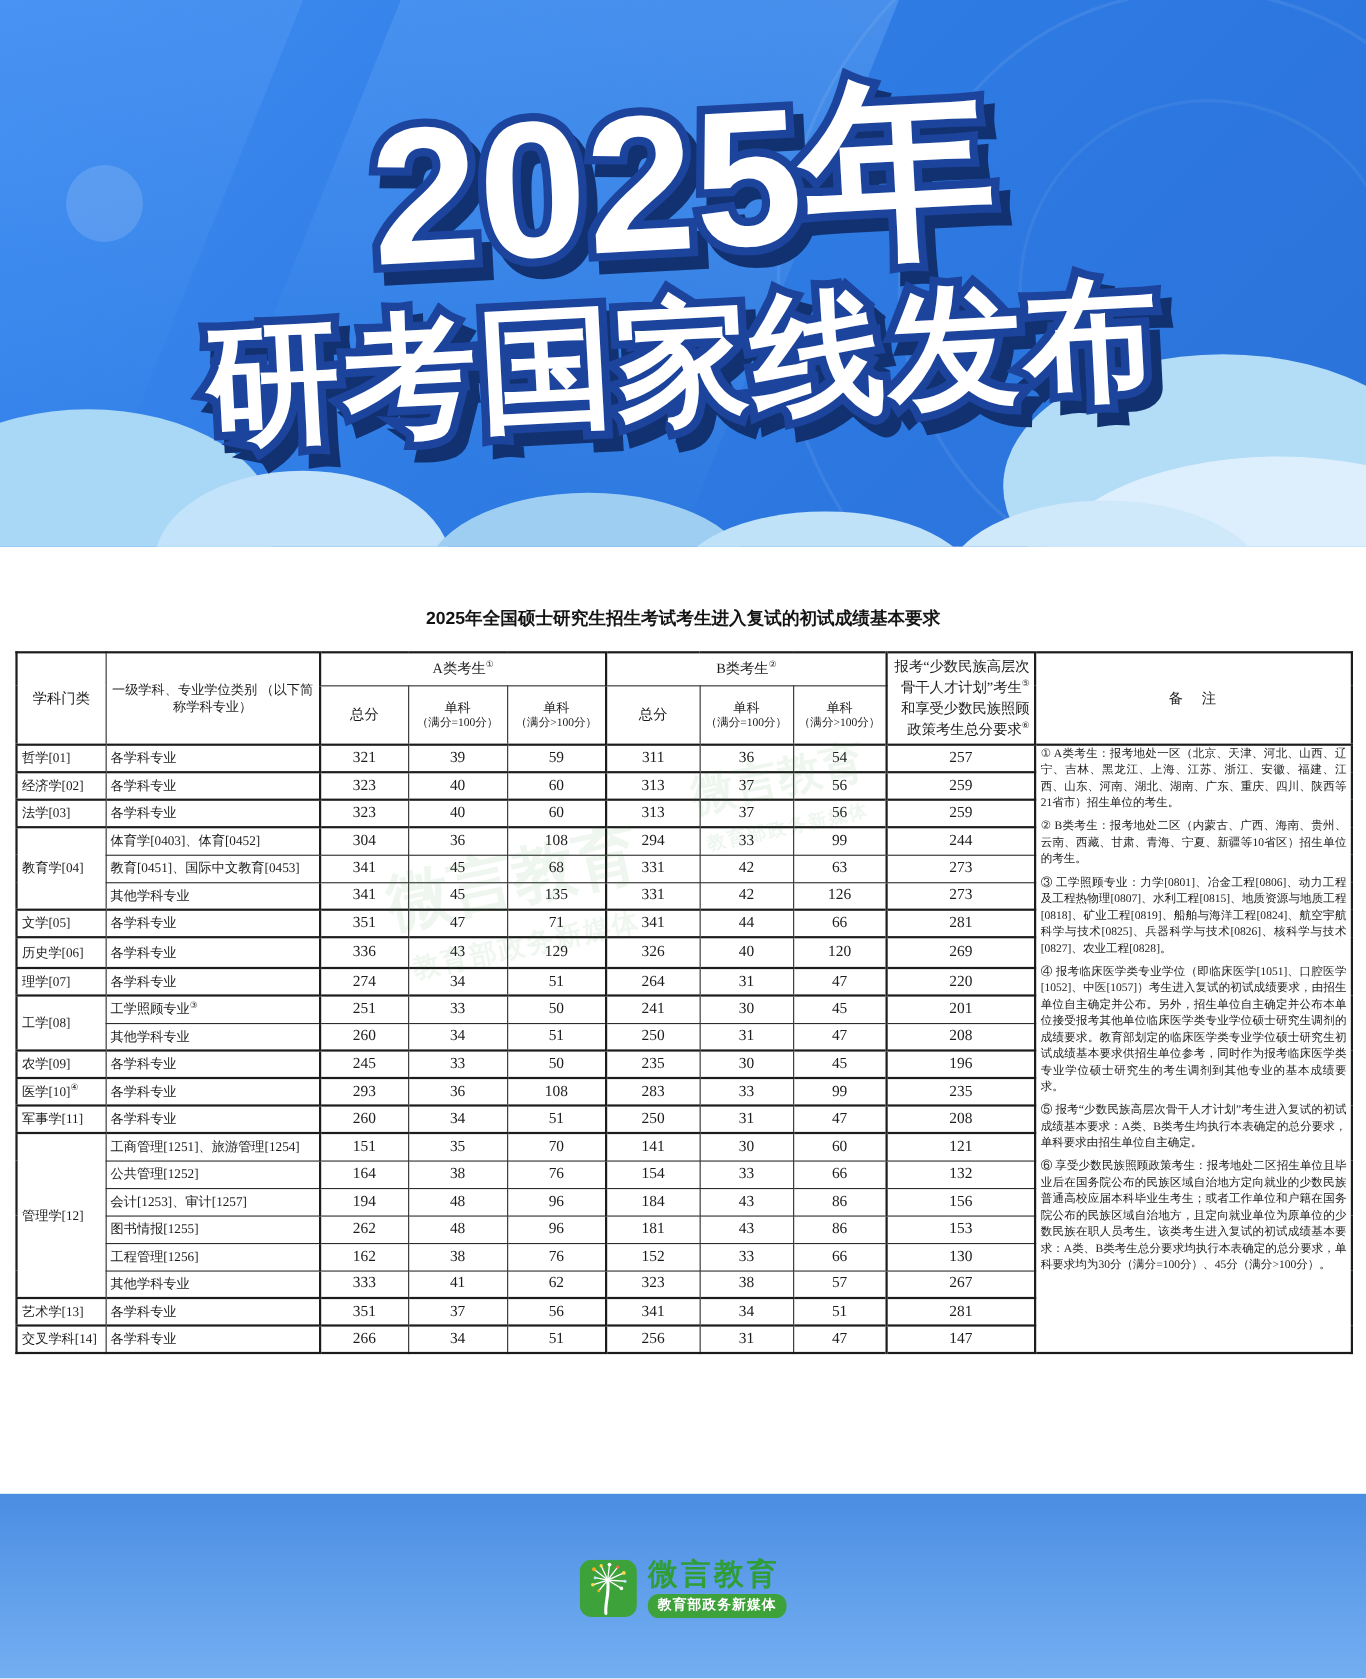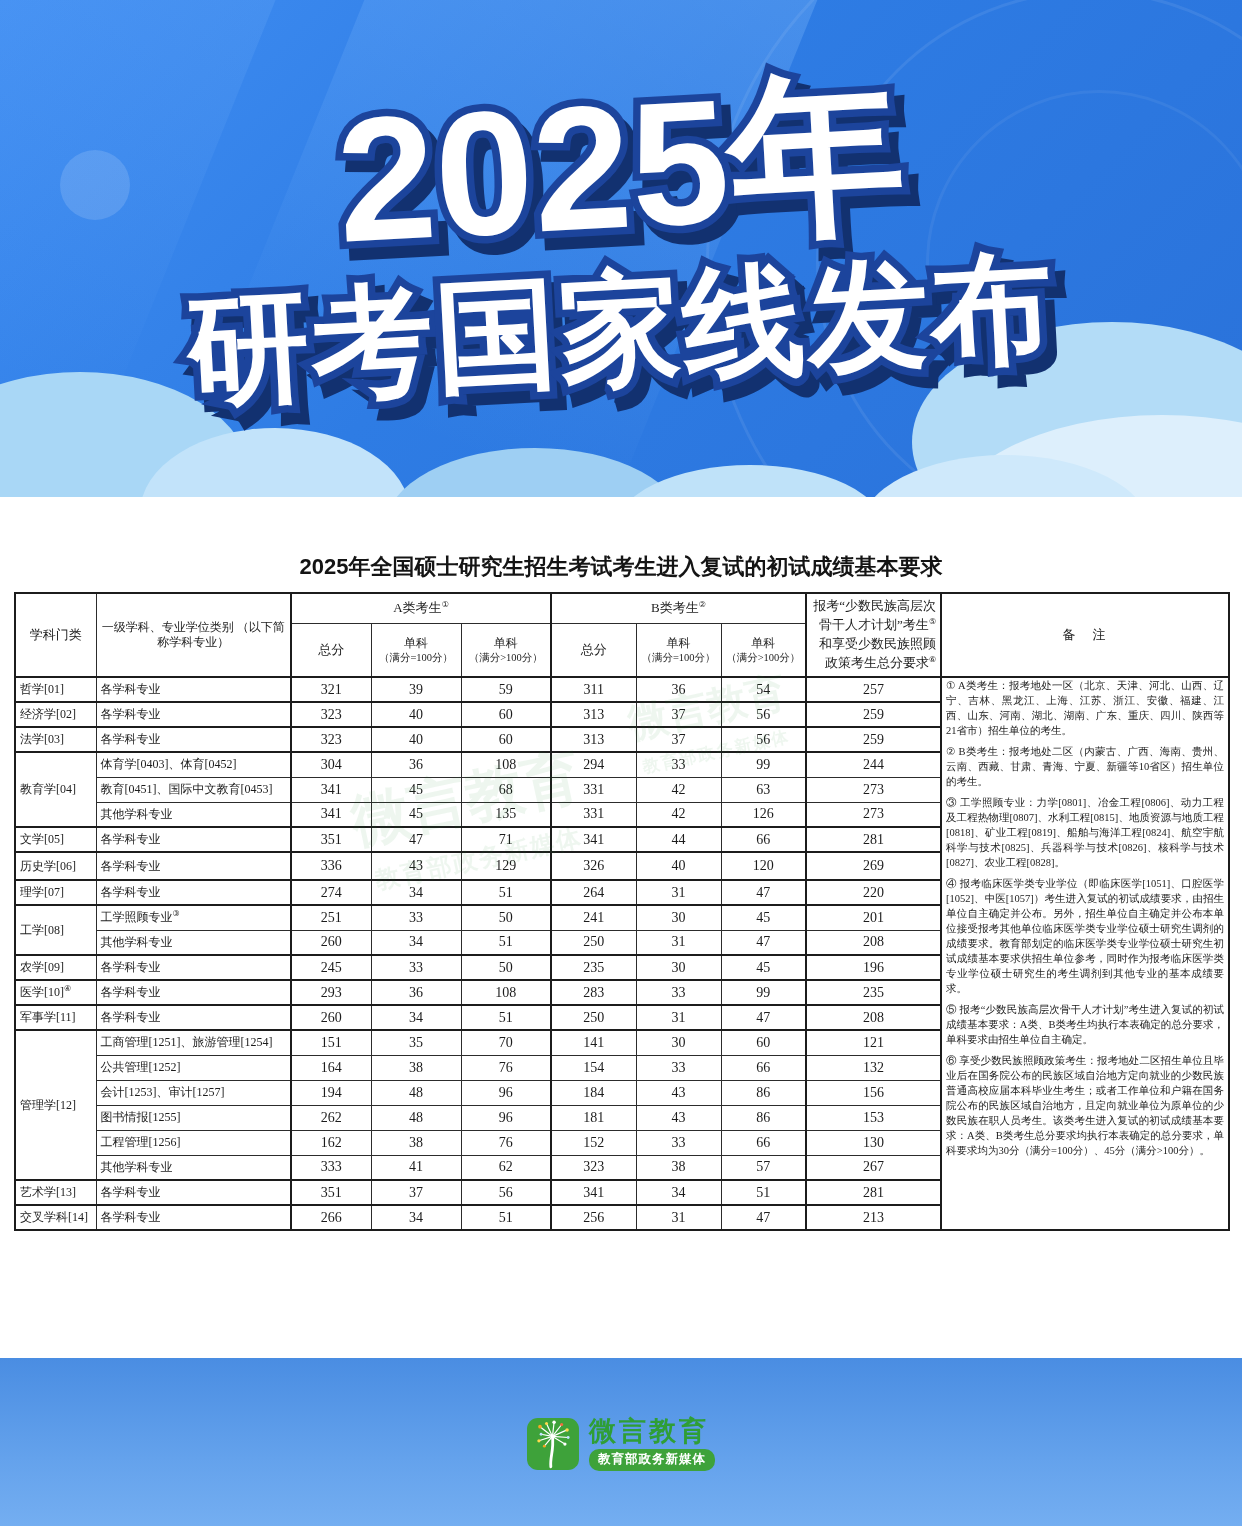--- a/index.html
+++ b/index.html
@@ -35,21 +35,21 @@
   .stack{position:relative;display:inline-block;}
   .stack .lyr{display:block;white-space:nowrap;}
   .stack .back-shadow{position:absolute;left:0;top:0;color:#123170;
         -webkit-text-stroke:15px #123170;transform:translate(9px,12px);}
   .stack .back-outline{position:absolute;left:0;top:0;color:#1c449c;
         -webkit-text-stroke:15px #1c449c;}
   .stack .front{position:relative;color:#ffffff;}
 
   
   .table-title{position:absolute;left:0;top:552px;width:100%;text-align:center;
-        font-size:22px;font-weight:700;color:#141414;}
+        font-size:16px;font-weight:700;color:#141414;}
   table.score{position:absolute;left:14px;top:592px;width:1214px;border-collapse:collapse;
         table-layout:fixed;color:#1c1c1c;border:2px solid #1c1c1c;
         font-family:"Liberation Serif","DejaVu Serif",serif;}
   table.score th,table.score td{border:1px solid #2c2c2c;padding:0 4px;overflow:hidden;}
   table.score thead th{font-weight:400;font-size:13px;}
   tr.h1{height:30px;} tr.h2{height:54px;}
   .hdr-sub{font-size:12px;line-height:1.25;}
   .hdr-sub .s2{font-size:10.5px;display:block;}
   th.minority-hdr{font-size:11px;line-height:1.45;text-align:right;padding:2px 5px;font-weight:400;}
   th.remarks-hdr{font-size:14px;letter-spacing:2px;}
@@ -400,21 +400,21 @@
         </tr>
         <tr class="gs" style="height: 25px;">
           <td class="cat" rowspan="1">交叉学科[14]</td>
           <td class="disc">各学科专业</td>
           <td class="num thick-l">266</td>
           <td class="num">34</td>
           <td class="num">51</td>
           <td class="num thick-l">256</td>
           <td class="num">31</td>
           <td class="num">47</td>
-          <td class="num thick-l">213</td>
+          <td class="num thick-l">147</td>
         </tr>
       </tbody>
   </table>
 
   <div class="wm wm1">
     <span>微言教育</span>
     <span class="wm-sub">教育部政务新媒体</span>
   </div>
   <div class="wm wm2">
     <span>微言教育</span>

